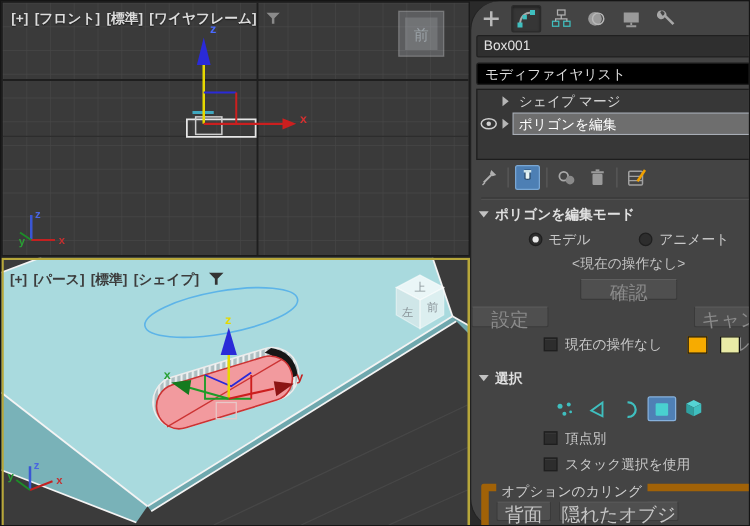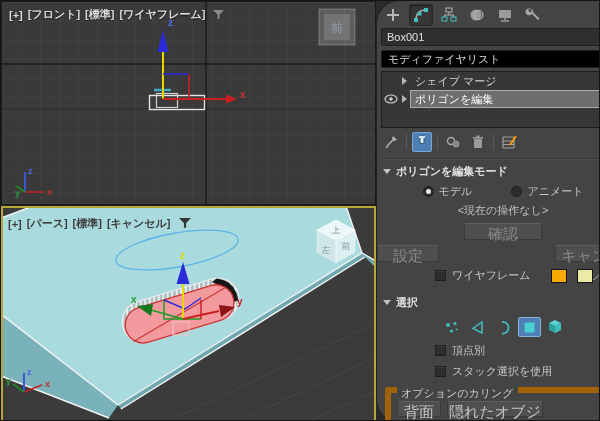--- a/index.html
+++ b/index.html
@@ -232,21 +232,21 @@
           <text x="5" y="178" font-size="9" font-weight="bold" fill="#2aa035">y</text>
         </g>
 
         <rect x="1" y="1" width="373" height="214" fill="none" stroke="#b7a73a" stroke-width="2"></rect>
       </svg>
 
       <div class="vp-label">
         <span>[+]</span>
         <span>[パース]</span>
         <span>[標準]</span>
-        <span>[キャンセル]</span>
+        <span>[シェイプ]</span>
         <svg class="funnel" width="12" height="11" viewBox="0 0 11 10">
           <polygon points="0,0 11,0 6.5,4.5 6.5,9 4.5,9 4.5,4.5" fill="#333333"></polygon>
         </svg>
       </div>
     </div>
   </div>
 
   <div id="panel">
 
     <div id="tabs">
@@ -384,21 +384,21 @@
 
     <div class="btn disabled" id="btn-commit">確認</div>
 
     <div class="btn-row">
       <div class="btn disabled" id="btn-settings">設定</div>
       <div class="btn disabled" id="btn-cancel">キャンセル</div>
     </div>
 
     <div class="check-row">
       <span class="checkbox"></span>
-      <span>ワイヤフレーム</span>
+      <span>現在の操作なし</span>
       <span class="swatch" id="cage-sw1"></span>
       <span class="swatch" id="cage-sw2"></span>
     </div>
 
     <div class="roll-head" style="margin-top:8px">
       <span class="arr-down-roll"></span>
       <span>選択</span>
       <span class="grow"></span>
       <span class="tiny-sq"></span>
     </div>

